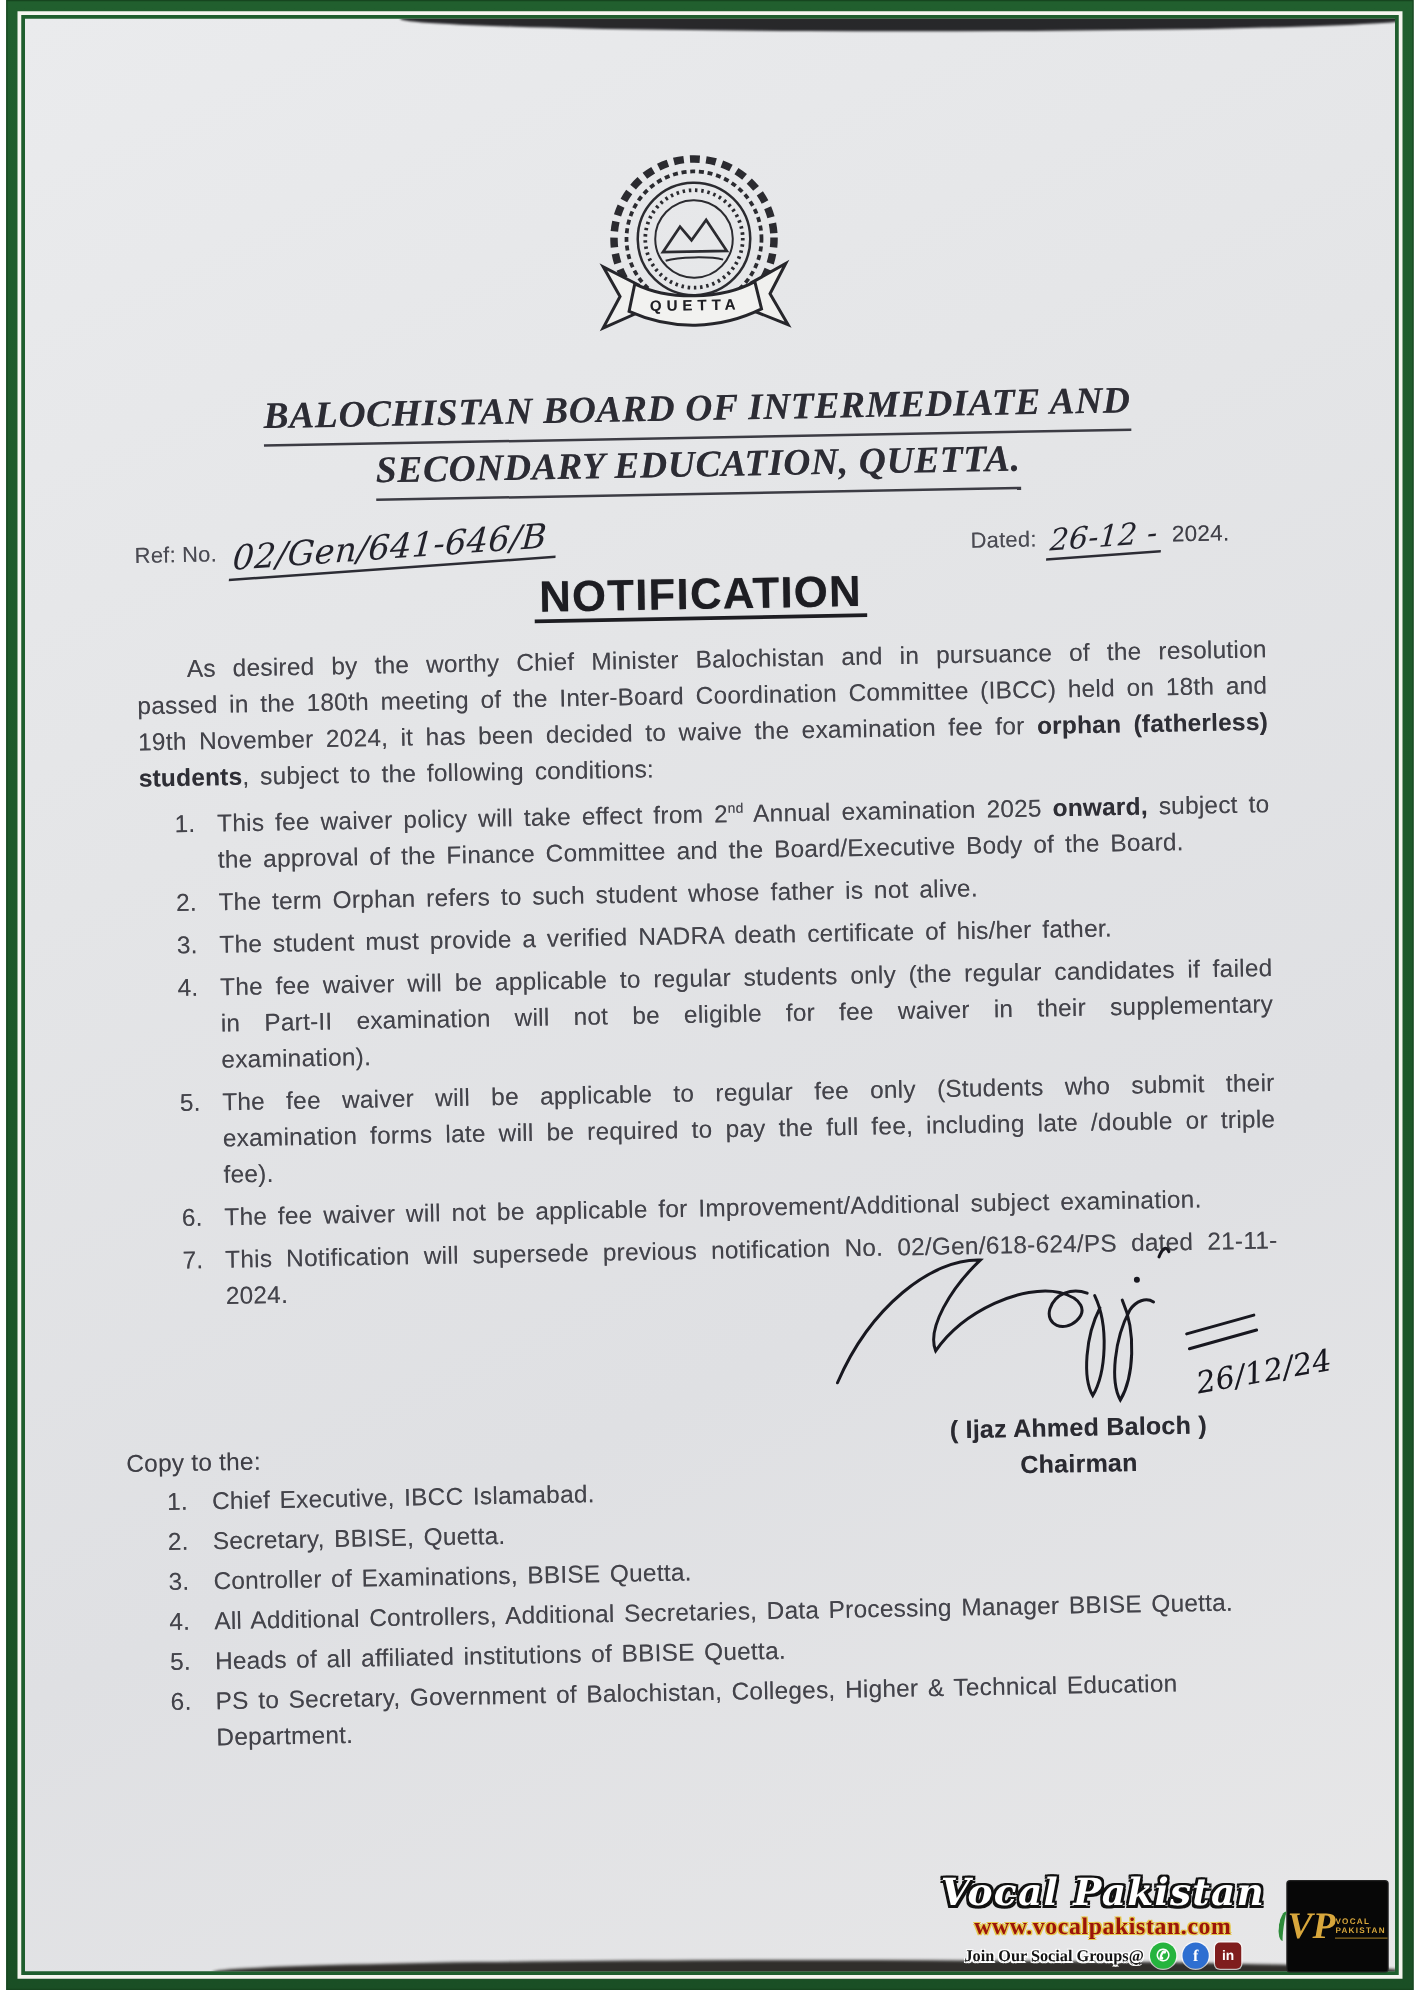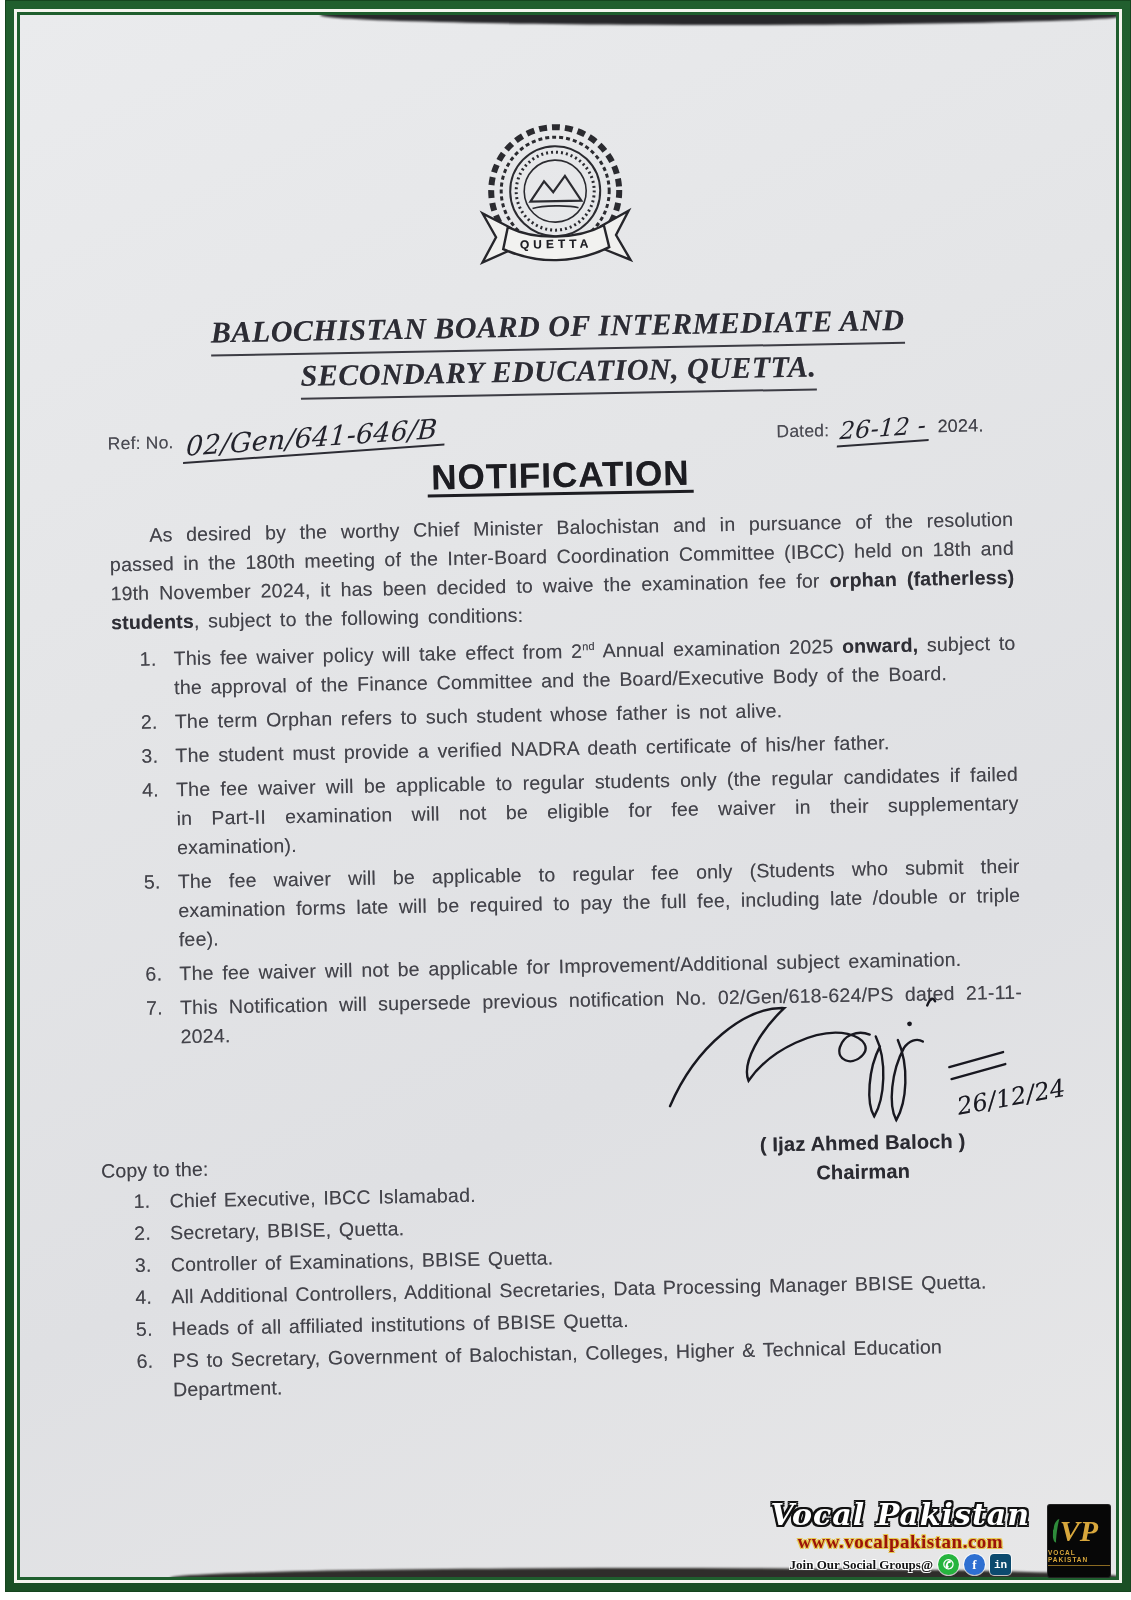--- a/index.html
+++ b/index.html
@@ -105,24 +105,24 @@
   .wm-social-label {
     font-family:"Liberation Serif", serif; font-weight:bold; font-size:13px; color:#141414;
     text-shadow:-1px -1px 0 #fff, 1px -1px 0 #fff, -1px 1px 0 #fff, 1px 1px 0 #fff;
   }
   .s-icon {
     width:21px; height:21px; display:inline-flex; align-items:center; justify-content:center;
     color:#fff; font-size:13px; font-weight:bold; box-shadow:0 0 0 1px rgba(255,255,255,.7);
   }
   .s-whatsapp { background:#26b43e; border-radius:50%; }
   .s-facebook { background:#2e6fd1; border-radius:50%; font-family:"Liberation Serif", serif; }
-  .s-linkedin { background:#0c4a6e; border-radius:4px; font-size:11px;font-family:Liberation Mono, monospace; }
+  .s-linkedin { background:#7f1d1d; border-radius:4px; font-size:11px; }
   .wm-logo {
-    width:62px; height:72px; background:#070707; border-radius:2px;
-    display:flex; flex-direction:column; align-items:center; justify-content:center;
+    width:80px; height:72px; background:#070707; border-radius:2px;
+    display:flex; flex-direction:row; align-items:center; justify-content:center;
     box-shadow:0 0 0 1px #222;
   }
   .vp-mono {
     font-family:"Liberation Serif", serif; font-style:italic; font-weight:bold;
     font-size:30px; line-height:30px; color:#d8a73c; position:relative;
   }
   .vp-swoosh {
     position:absolute; left:-7px; top:3px; width:10px; height:24px;
     border-left:4px solid #2e8b3a; border-radius:50% 0 0 50%; transform:rotate(8deg);
   }

